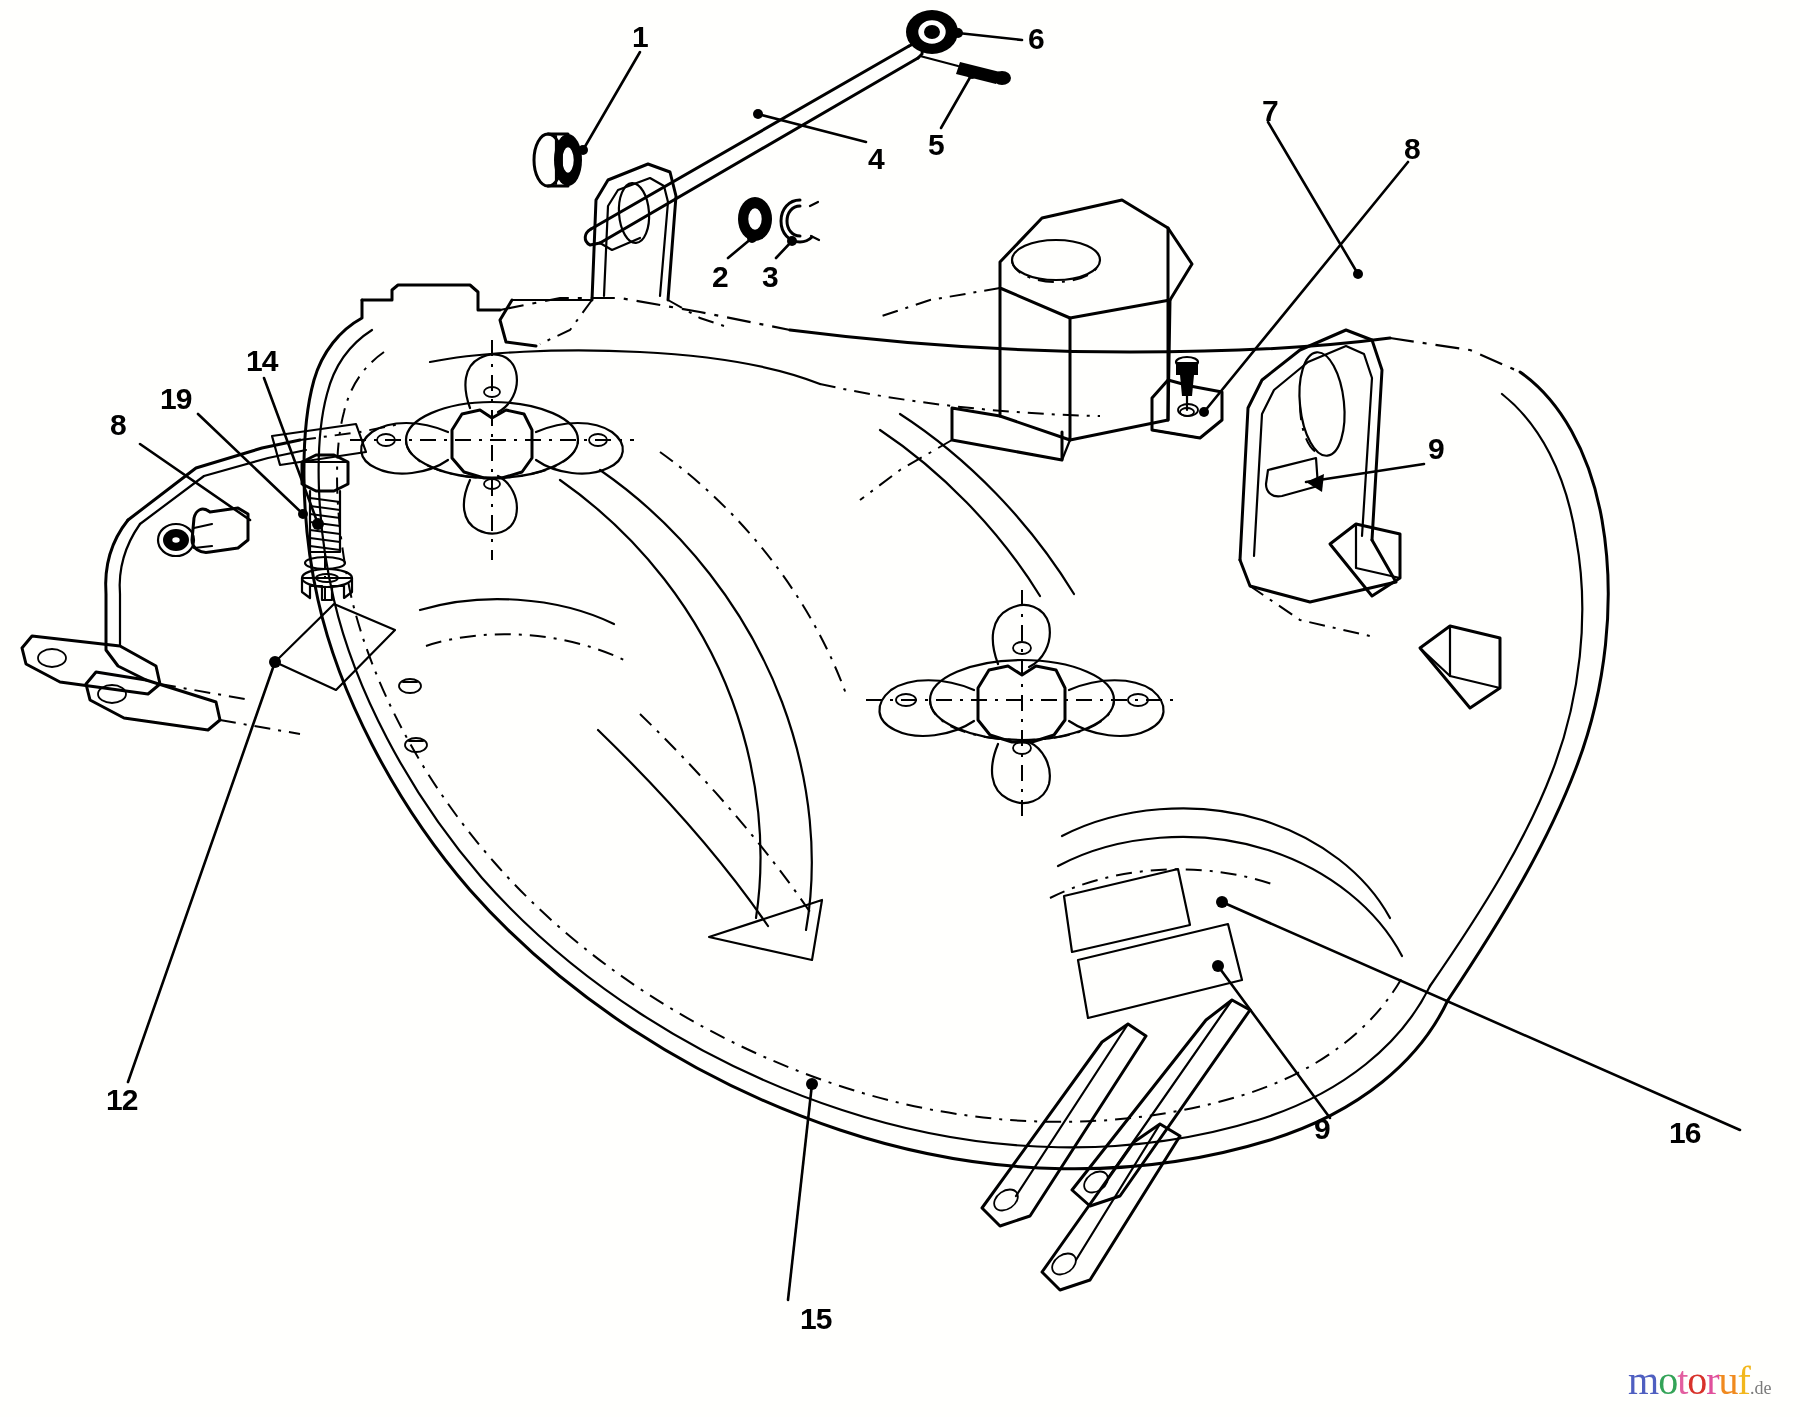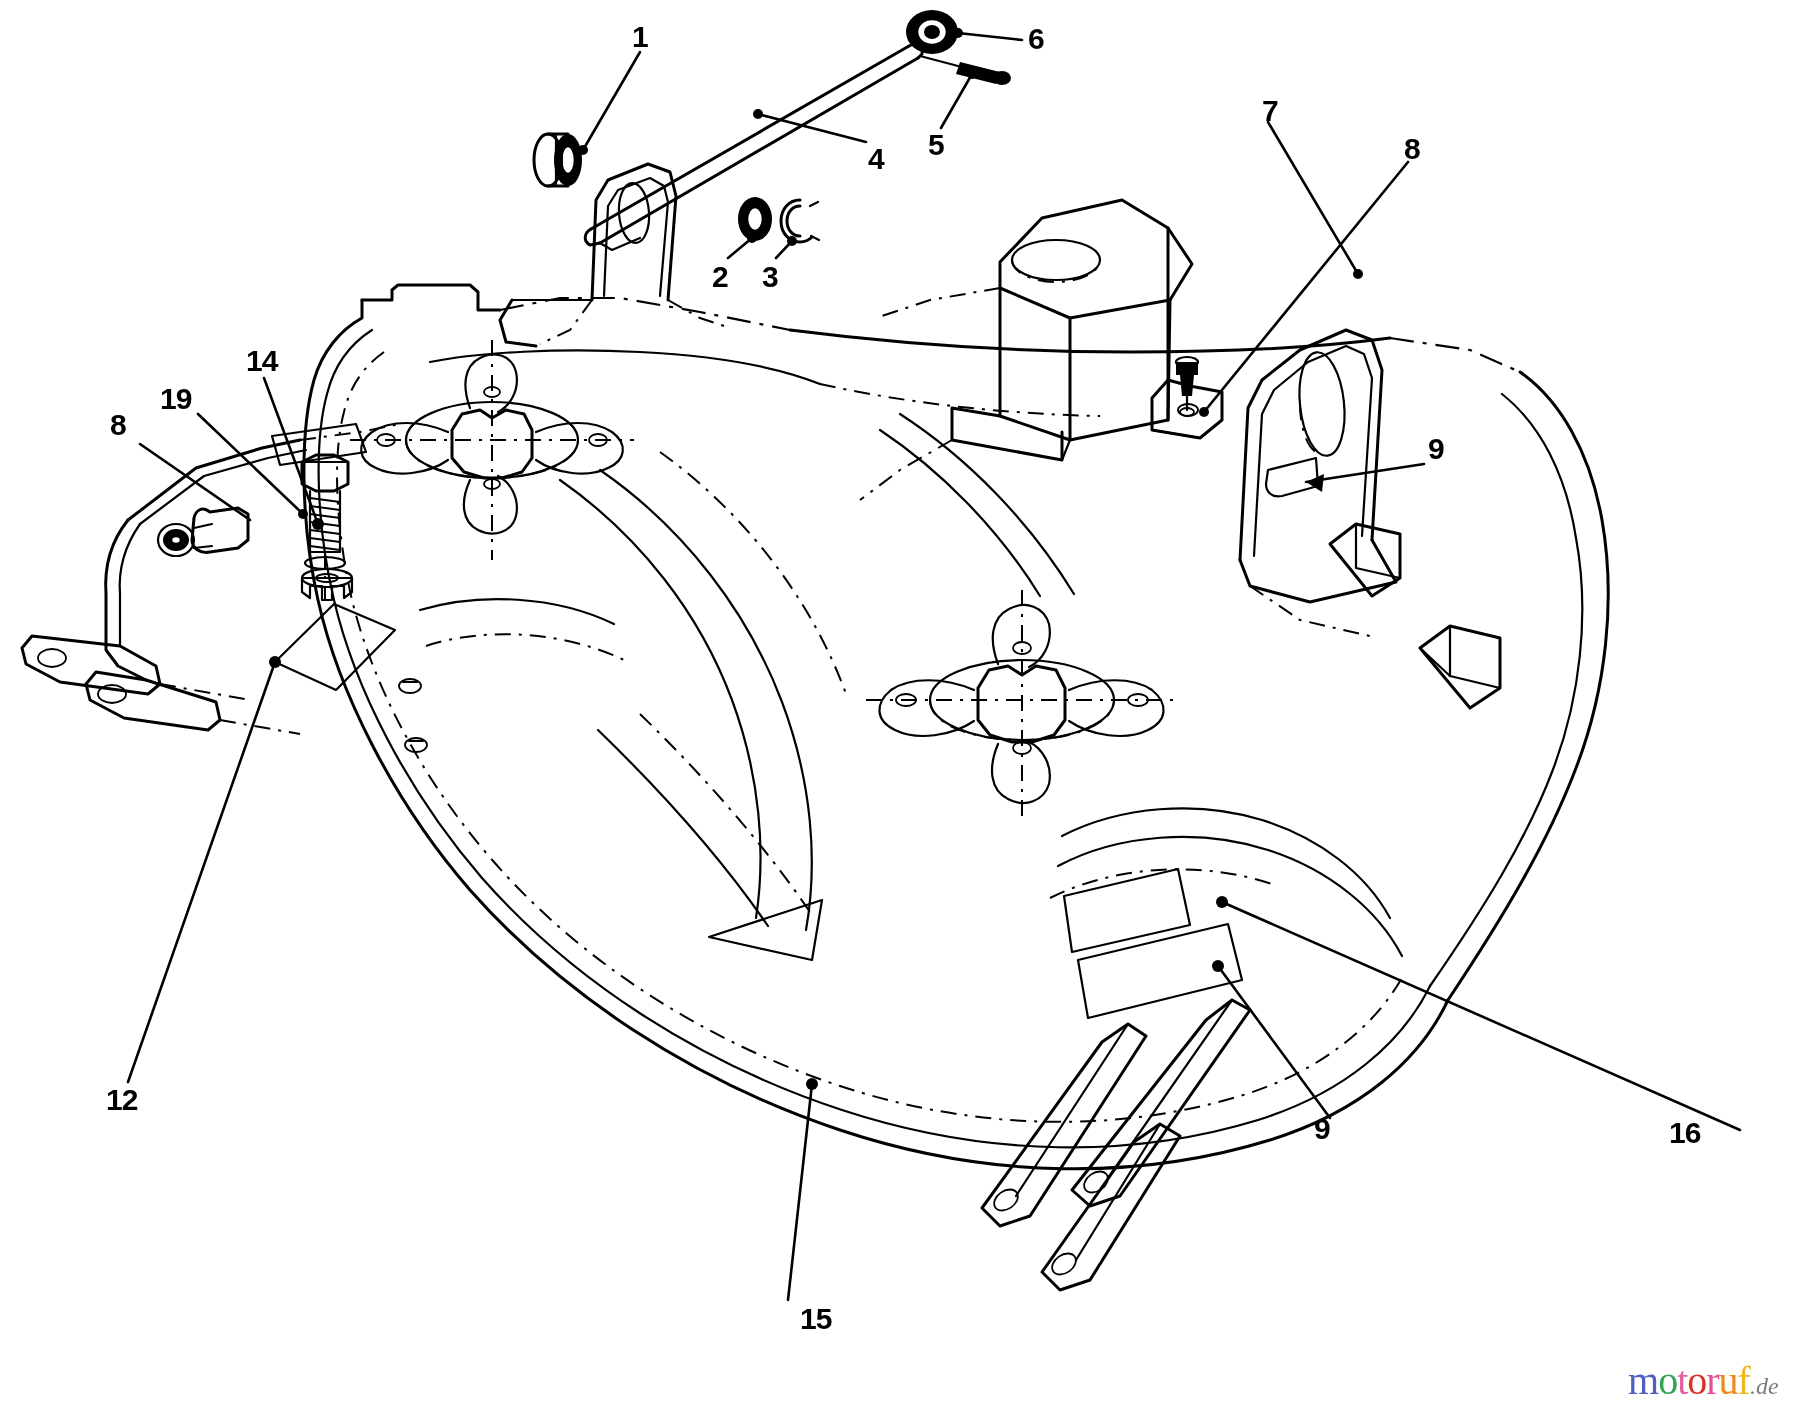--- a/index.html
+++ b/index.html
@@ -40,24 +40,23 @@
     width: 168px;
     height: 58px;
     font-family: "Liberation Serif", serif;
     font-size: 40px;
     line-height: 58px;
     letter-spacing: -1px;
     white-space: nowrap;
   }
   #watermark span { font-weight: normal; }
   #watermark .wm-de {
-    font-size: 24px;
+    font-size: 18px;
     color: #7a7a7a;
     letter-spacing: 0;
-    font-style: italic;
   }
 </style>
 </head>
 <body>
 
 <div id="page">
 
   <svg id="diagram-svg" viewBox="0 0 1800 1417" xmlns="http://www.w3.org/2000/svg">
     <defs>
       <style>

